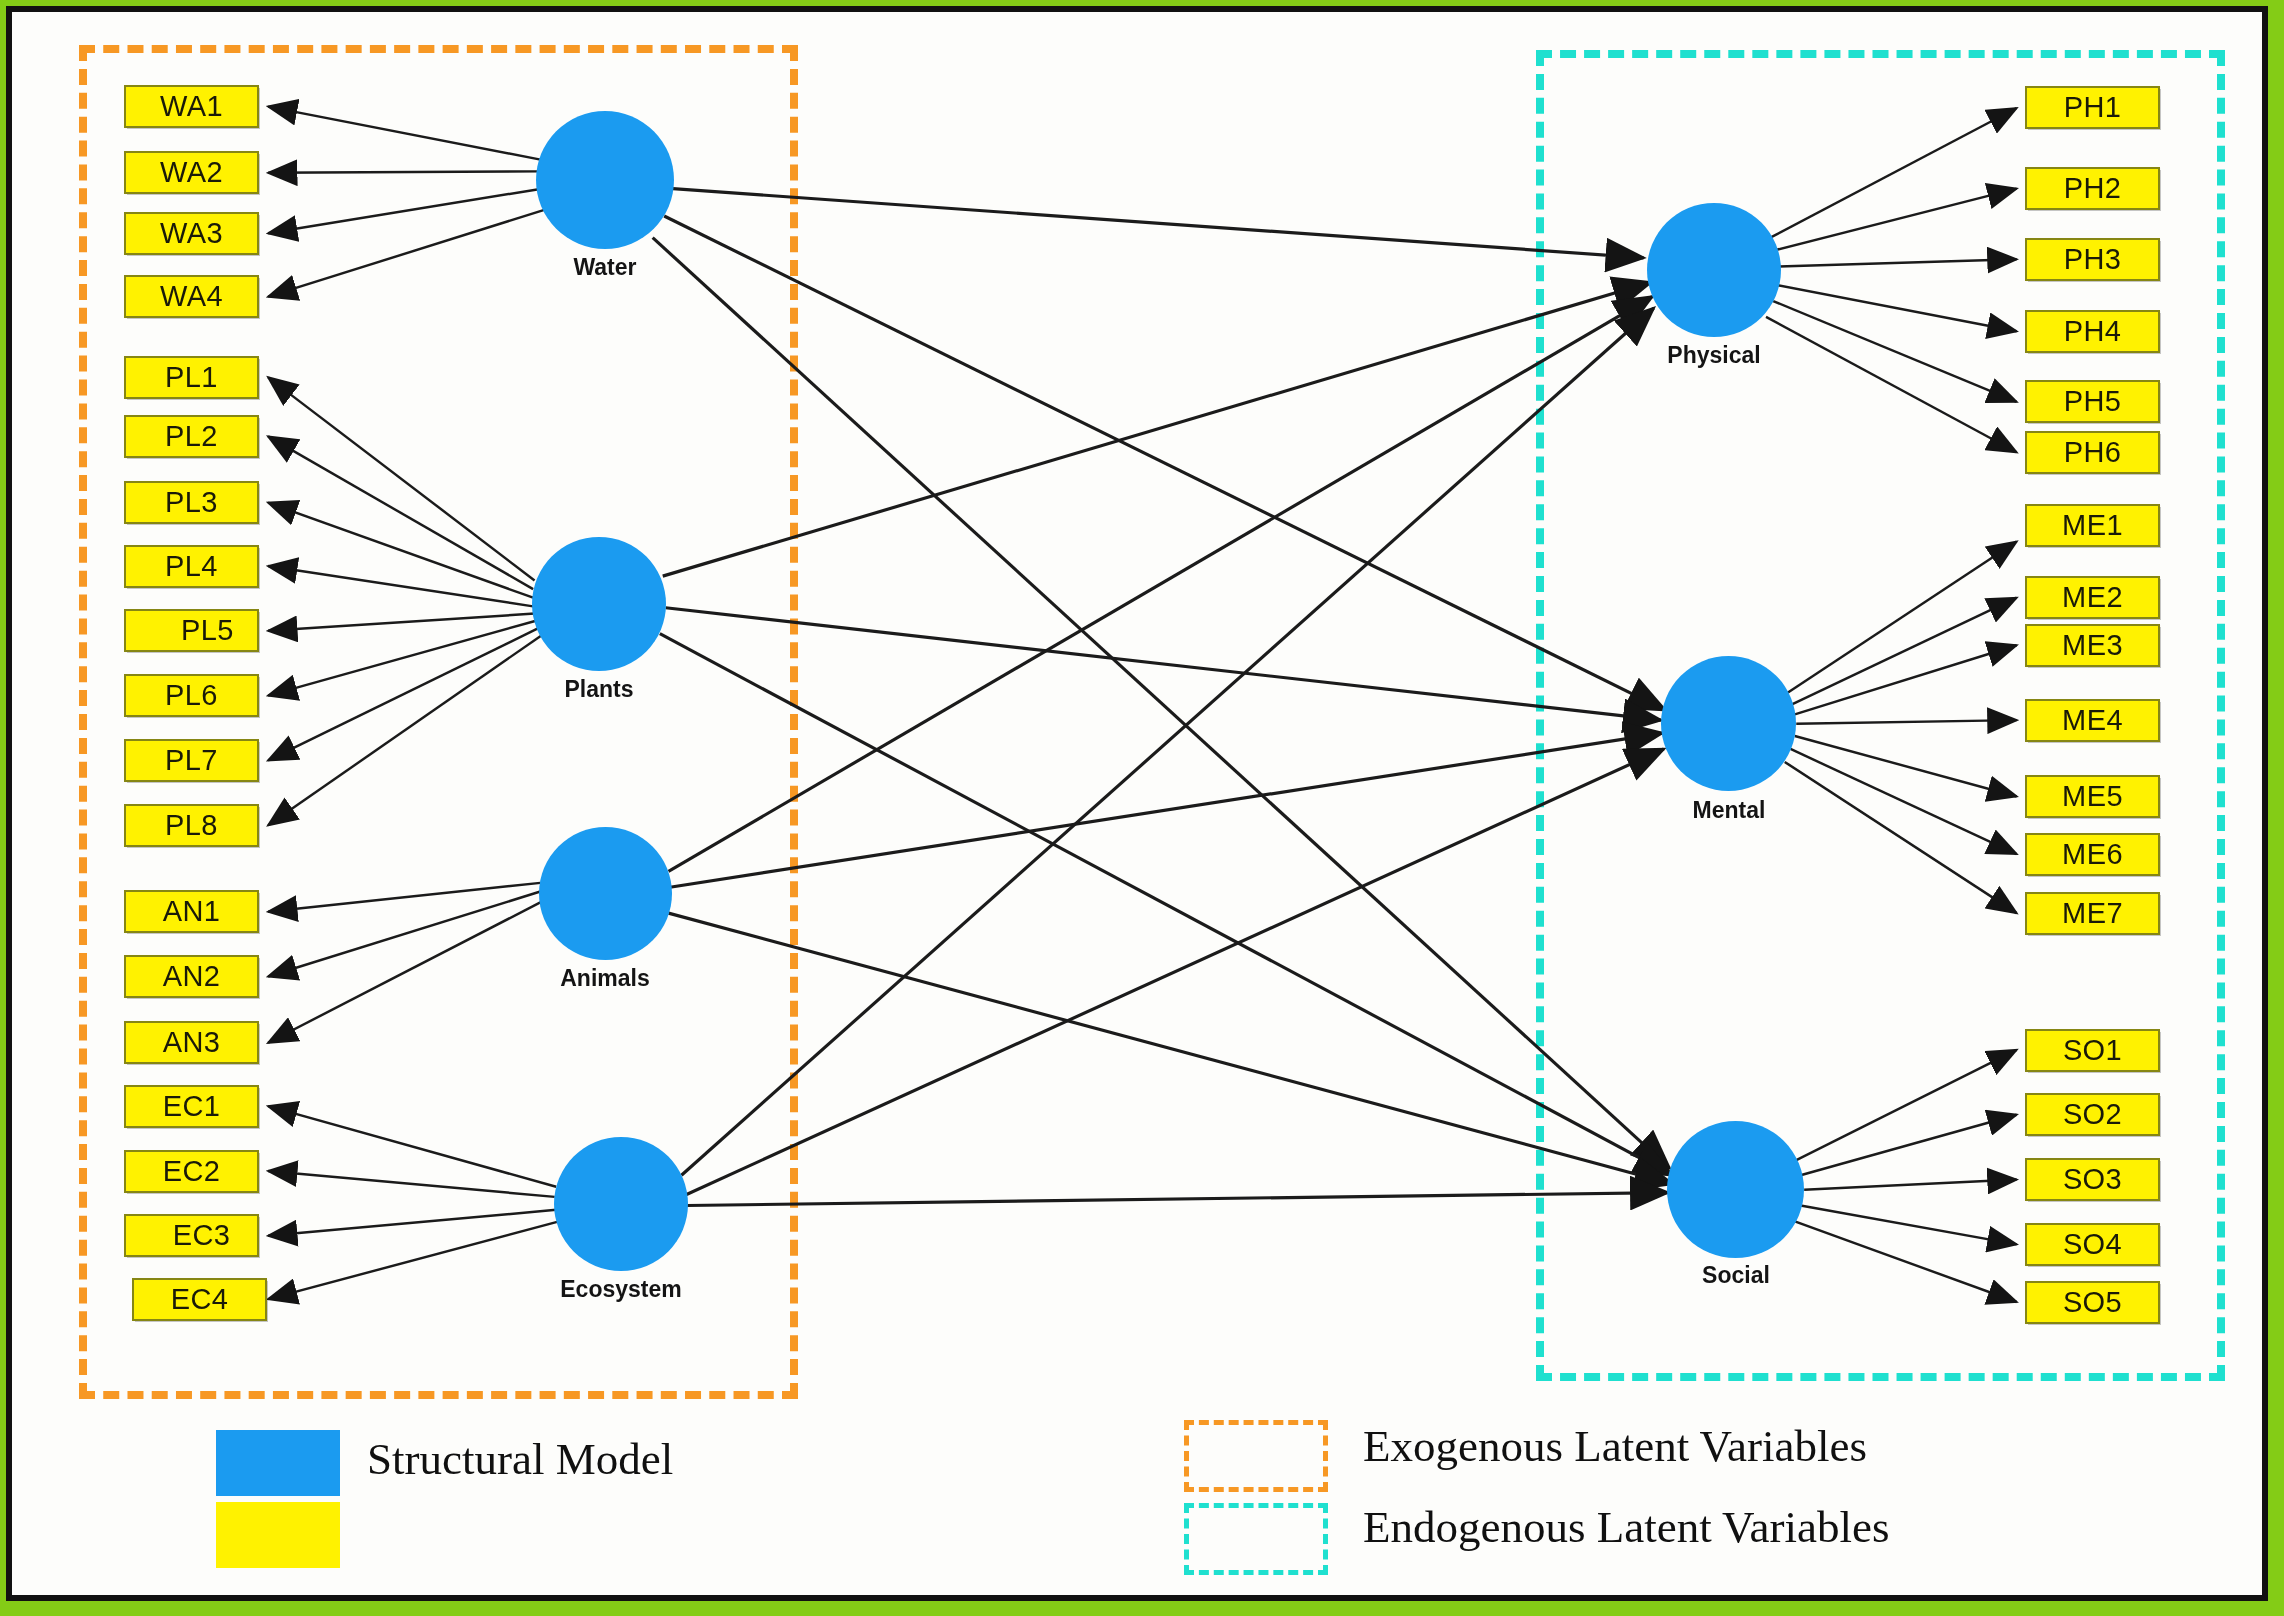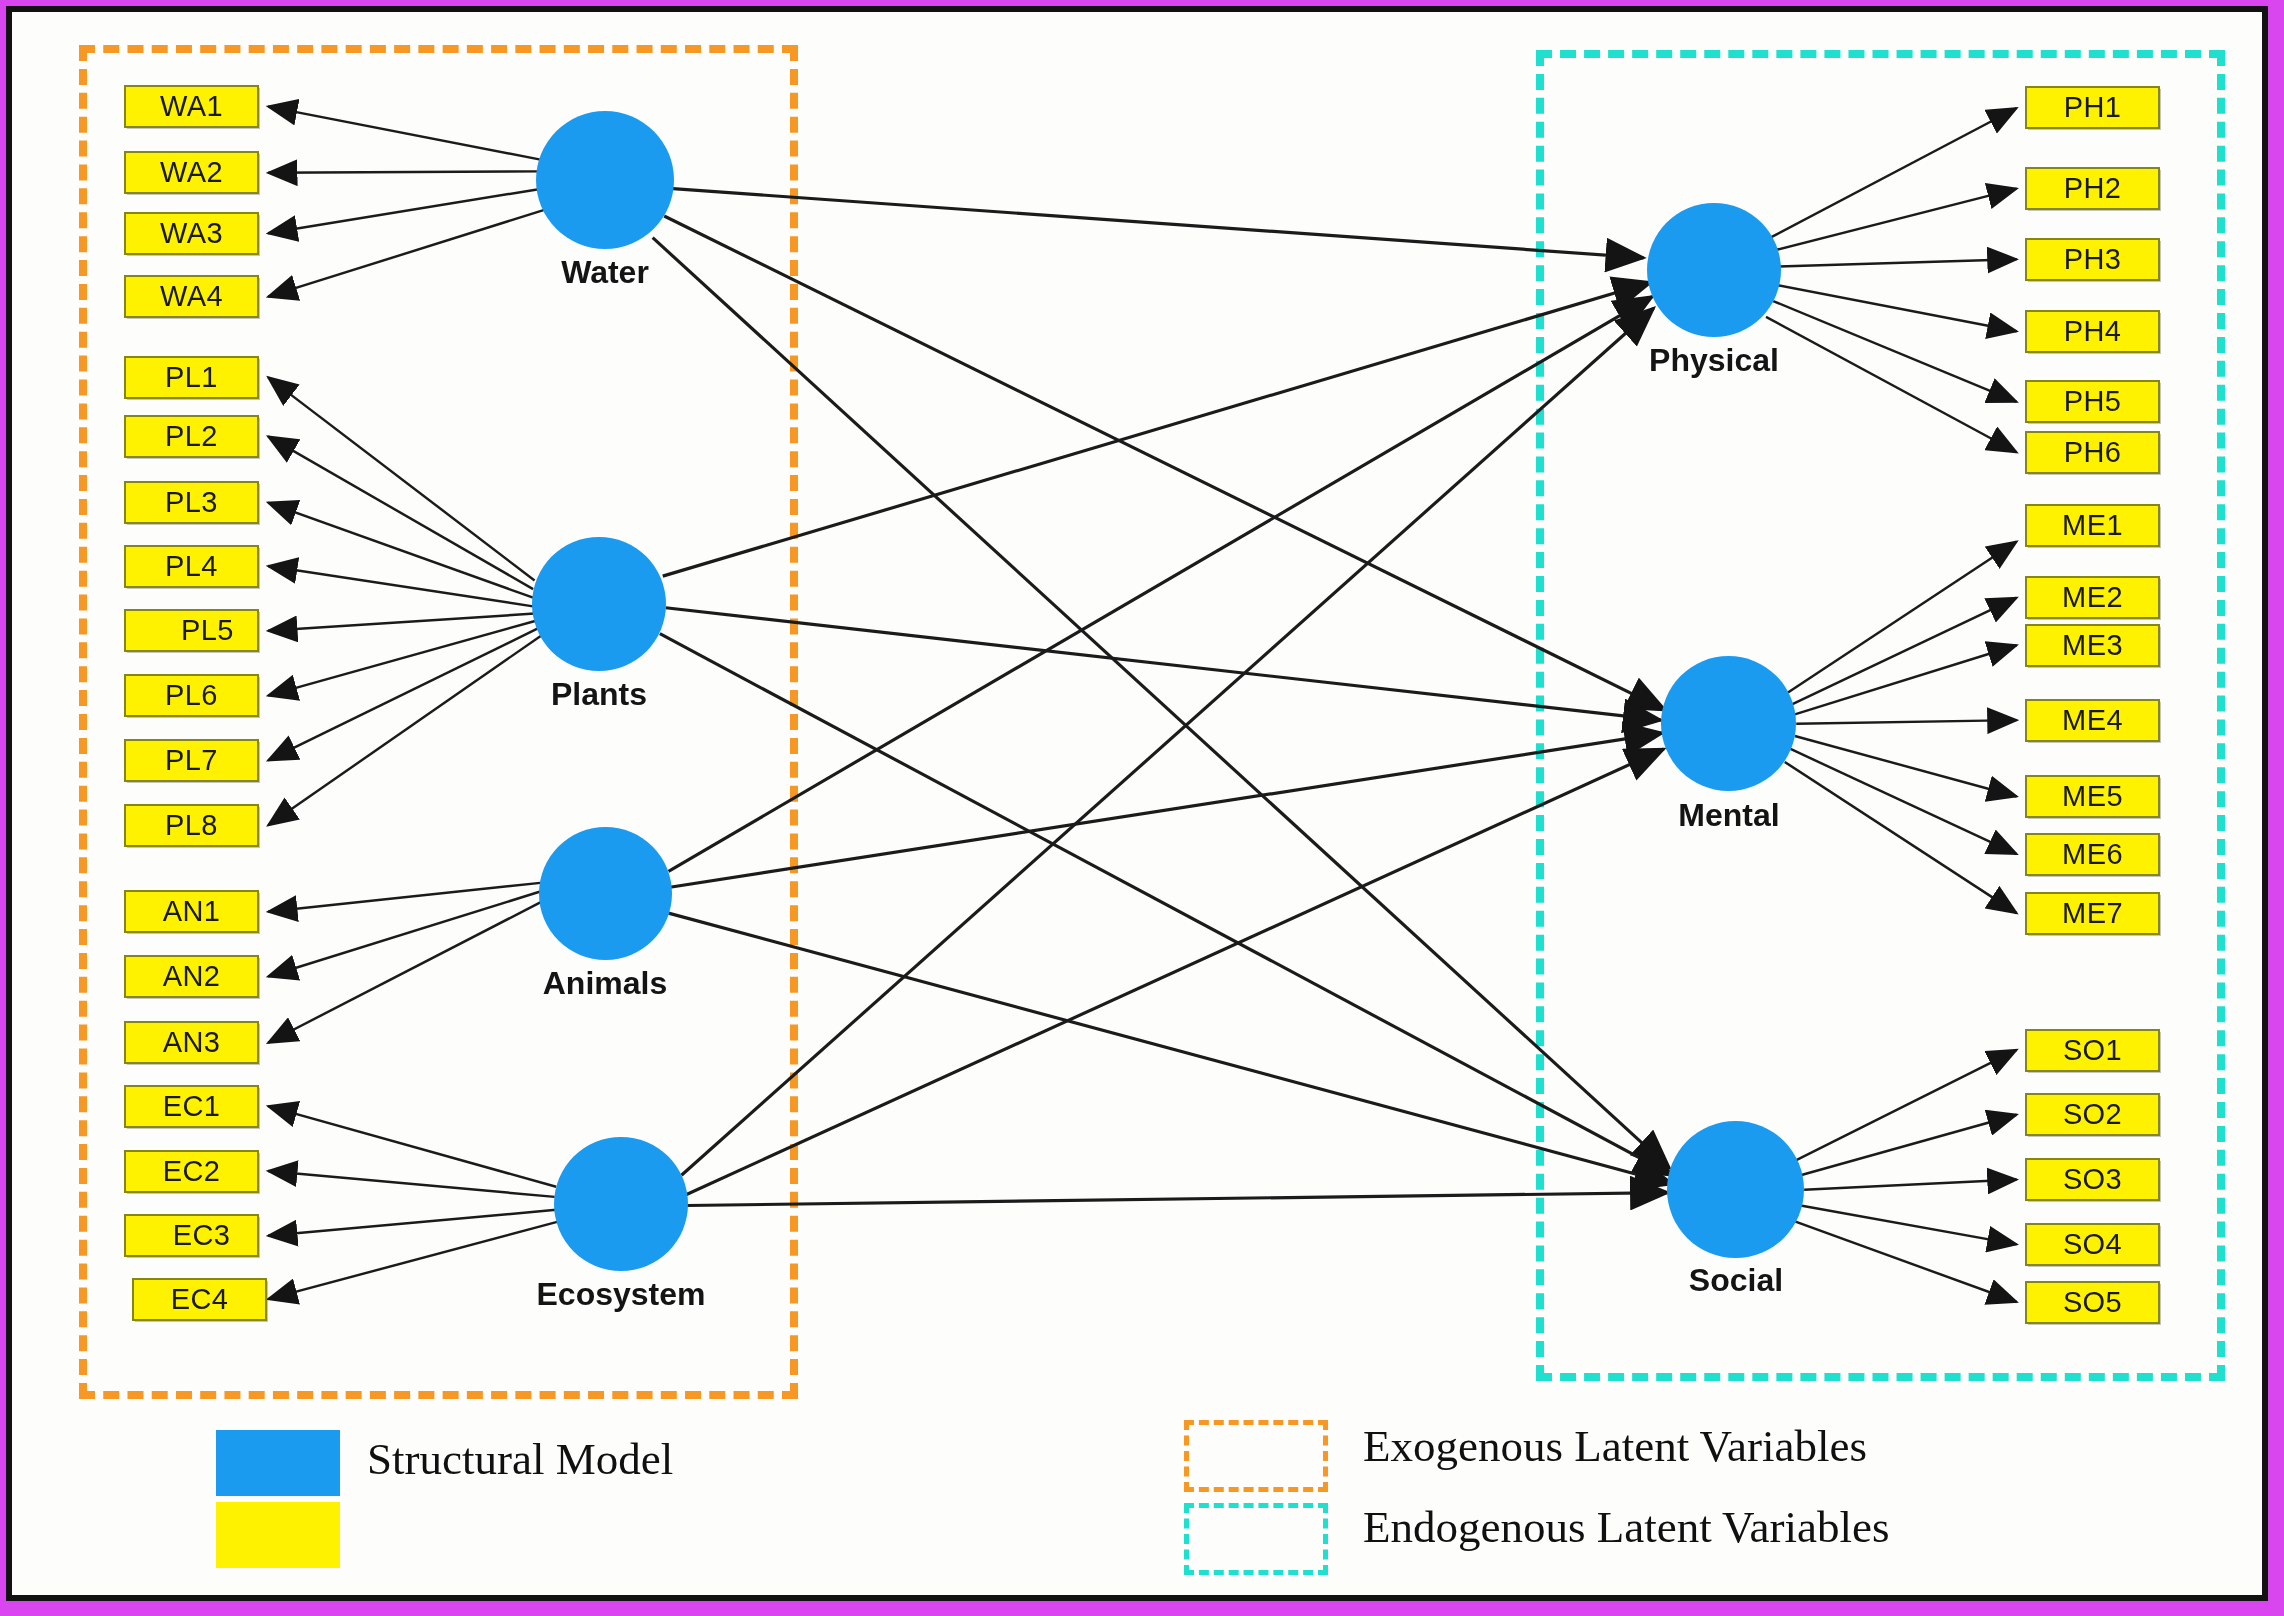--- a/index.html
+++ b/index.html
@@ -1,19 +1,19 @@
 <!DOCTYPE html>
 <html style="font-size:11.5px"><head>
 <meta charset="utf-8">
 <style>
   html,body{margin:0;padding:0;background:#ffffff;}
   #root{
     position:relative;
     width:2284px;height:1616px;
-    background:#d946ef;
+    background:#84cc16;
     font-family:"Liberation Sans", sans-serif;
     overflow:hidden;
   }
   .outer-frame{
     position:absolute;left:5.8px;top:5.8px;
     width:2262px;height:1595px;
     border:6.5px solid #111111;
     box-sizing:border-box;
     background:#fdfdfb;
   }
@@ -32,21 +32,21 @@
     font-family:"Liberation Sans", sans-serif;
     letter-spacing:0.4px;
     box-shadow:1.4px 1.4px 0.7px rgba(0,0,0,0.22);
   }
   .node{
     position:absolute;border-radius:50%;
     background:#1b9bf0;
   }
   .node-label{
     position:absolute;
-    font-size:32px;font-weight:bold;color:#141414;
+    font-size:23px;font-weight:bold;color:#141414;
     font-family:"Liberation Sans", sans-serif;
     white-space:nowrap;text-align:center;
   }
 
   
   .legend-swatch{position:absolute;box-sizing:border-box;}
   .legend-text{
     position:absolute;
     font-family:"Liberation Serif", serif;
     font-size:45px;color:#101010;white-space:nowrap;

